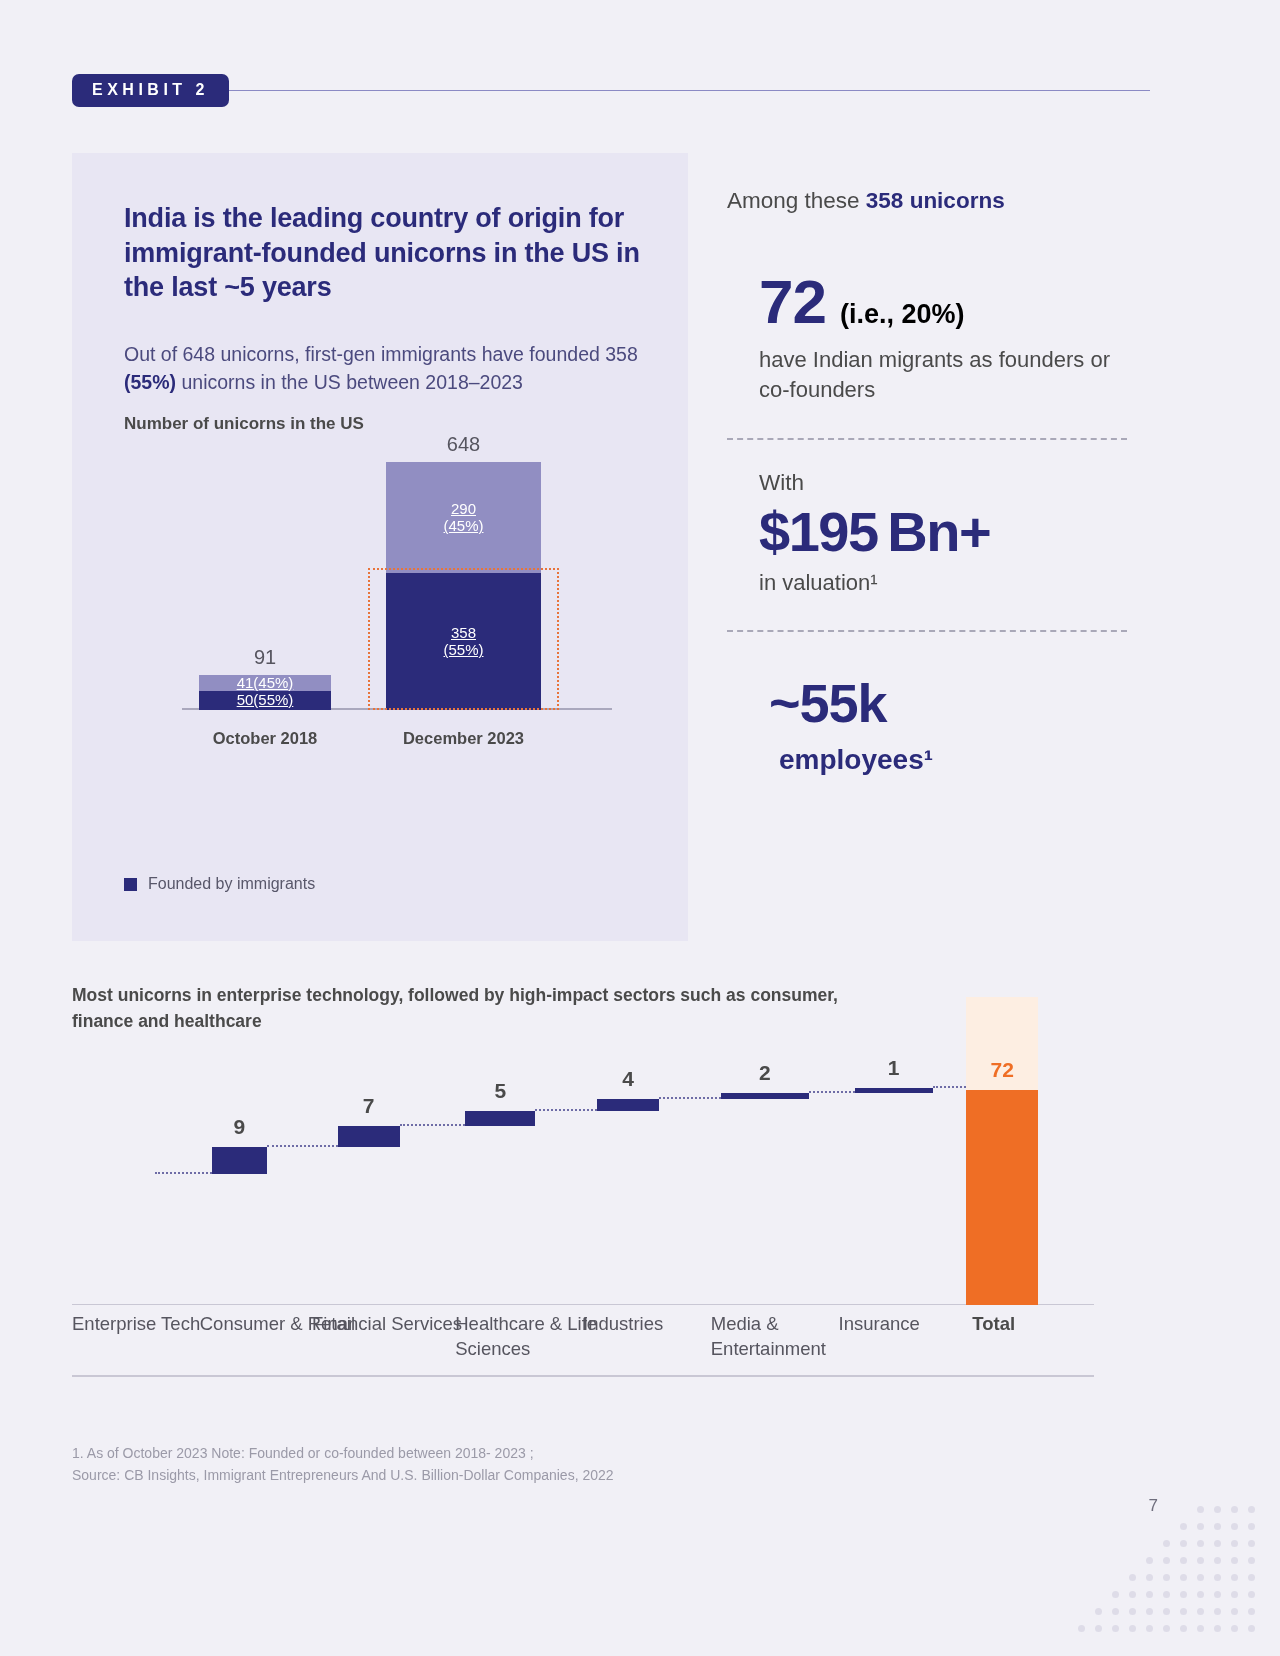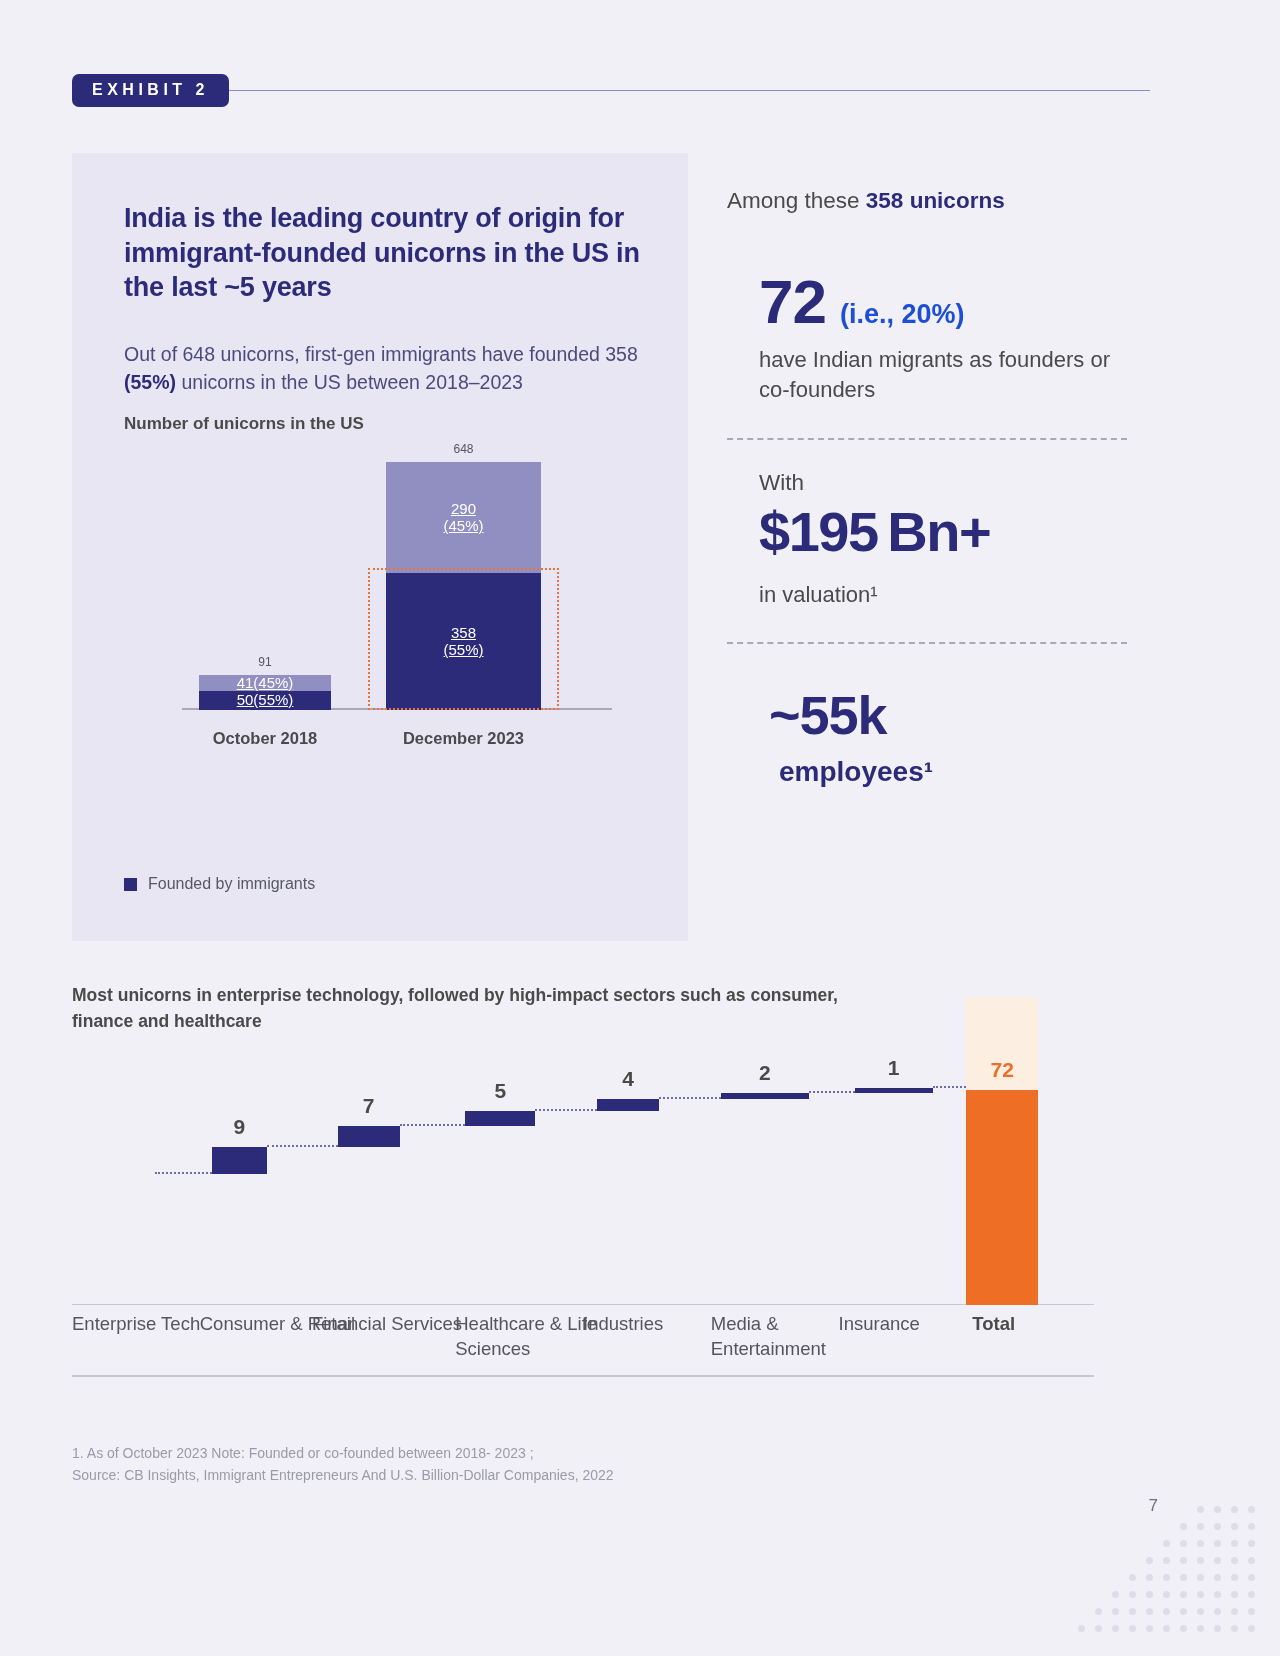--- a/index.html
+++ b/index.html
@@ -108,21 +108,21 @@
     white-space: pre-line;
     text-decoration: underline;
   }
   .seg.light { background: #918ec2; }
   .seg.dark  { background: #2b2b7a; }
 
   .total-label {
     position: absolute;
     text-align: center;
     color: #56555f;
-    font-size: 12px;
+    font-size: 20px;
   }
   .total-label.t2018 { left: 75px;  width: 132px; bottom: 330px; }
   .total-label.t2023 { left: 262px; width: 155px; bottom: 330px; }
 
   .x-label {
     position: absolute;
     bottom: 14px;
     text-align: center;
     color: #4a4a4a;
     font-size: 16.5px;
@@ -164,21 +164,21 @@
   .stat-block-1 { margin-top: 52px; padding-left: 32px; }
   .big-72 {
     color: #2b2b7a;
     font-size: 62px;
     font-weight: bold;
     letter-spacing: -1px;
     display: inline-block;
     vertical-align: baseline;
   }
   .ie20 {
-    color: #1d4ed8;
+    color: #000000;
     font-size: 27px;
     font-weight: bold;
     display: inline-block;
     margin-left: 14px;
     vertical-align: baseline;
   }
   .stat-sub {
     margin-top: 8px;
     color: #4a4a4a;
     font-size: 22px;
@@ -195,21 +195,21 @@
   .stat-block-2 { margin-top: 30px; padding-left: 32px; }
   .with-word { color: #4a4a4a; font-size: 22.5px; }
   .big-195 {
     color: #2b2b7a;
     font-size: 56px;
     font-weight: bold;
     letter-spacing: -1.5px;
     line-height: 1.2;
     margin-top: 2px;
   }
-  .val-sub { color: #4a4a4a; font-size: 22px; margin-top: 16px; }
+  .val-sub { color: #4a4a4a; font-size: 22px; margin-top: 4px; }
 
   .stat-block-3 { margin-top: 40px; padding-left: 42px; }
   .big-55k {
     color: #2b2b7a;
     font-size: 54px;
     font-weight: bold;
     letter-spacing: -1px;
   }
   .emp-sub {
     color: #2b2b7a;

